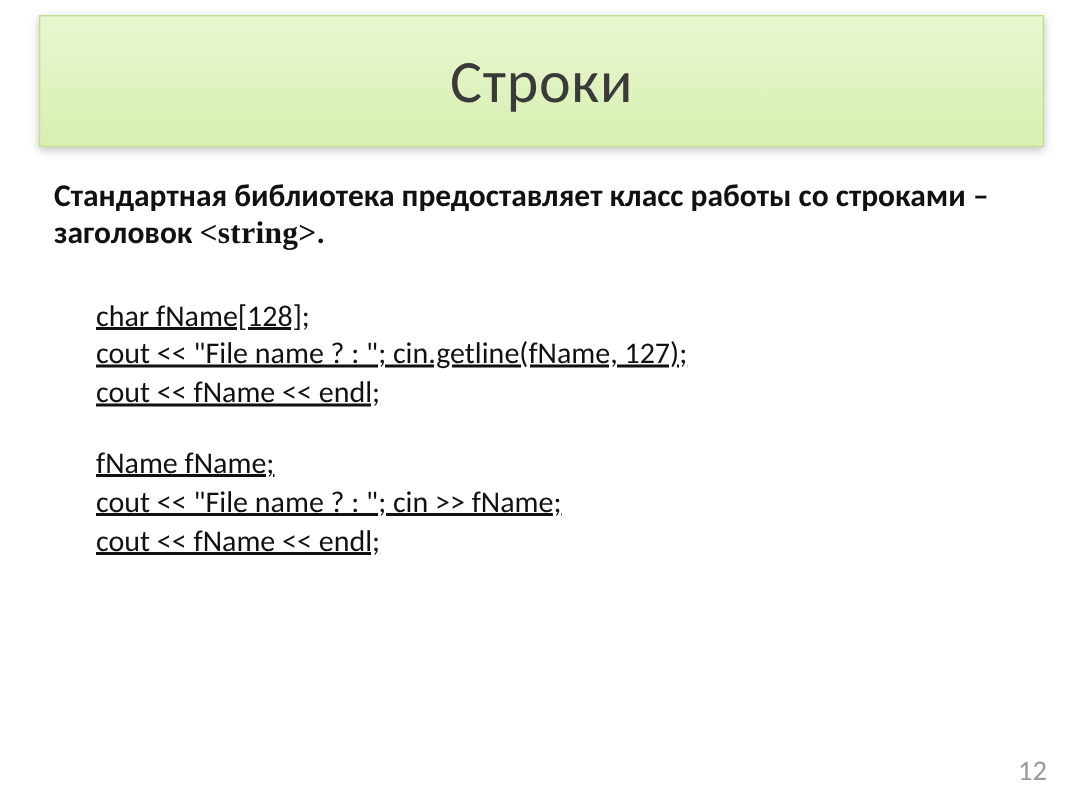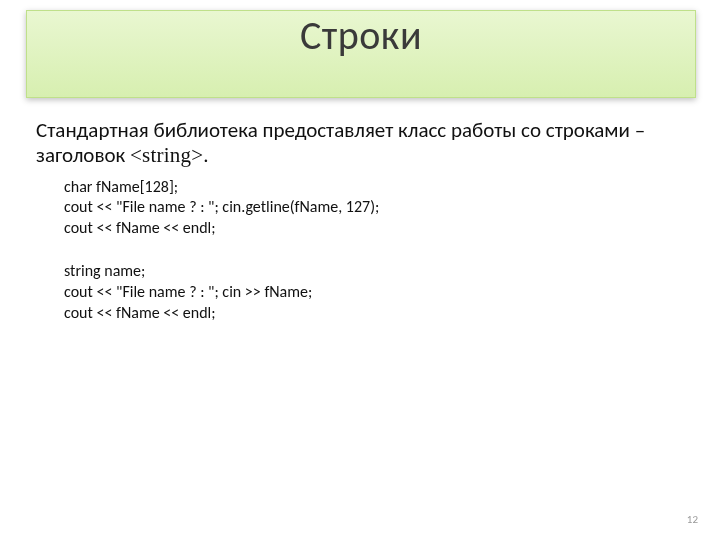--- a/index.html
+++ b/index.html
@@ -20,61 +20,63 @@
   .title-box {
     position: absolute;
     left: 26px;
     top: 10px;
     width: 668px;
     height: 86px;
     background: linear-gradient(#e9f7d1, #d7efb0);
     border: 1px solid #bfe08a;
     box-shadow: 0 2px 6px rgba(0,0,0,0.25);
     display: flex;
-    align-items: flex-start;
+    align-items: center;
     justify-content: center;
   }
   .title-text {
     font-size: 40px;
     color: #3a3a3a;
     letter-spacing: 0.5px;
   }
   .body {
     position: absolute;
     left: 36px;
     top: 118px;
     width: 650px;
     font-size: 21px;
     color: #111;
     line-height: 1.18;
   }
   .intro {
-    margin-bottom: 10px;
+    margin-bottom: 32px;
+    font-weight: bold;
   }
   .intro-header {
     font-family: "Times New Roman", serif;
     letter-spacing: 0.2px;
   }
   .subhead {
     font-style: italic;
     font-weight: bold;
     margin-top: 4px;
   }
   .code-block {
     margin: 2px 0 24px 28px;
-    font-size: 16px;
+    font-size: 20px;
+    text-decoration: underline;
   }
   .code-block .line {
     margin: 2px 0;
   }
   .page-num {
     position: absolute;
     right: 22px;
     bottom: 14px;
-    font-size: 11px;
+    font-size: 19px;
     color: #9a9a9a;
   }
 </style>
 </head>
 <body>
 
 <div class="slide">
 
   <div class="title-box">
     <div class="title-text">Строки</div>
@@ -86,21 +88,21 @@
       <span>Стандартная библиотека предоставляет класс работы со строками – заголовок </span><span class="intro-header">&lt;string&gt;</span><span>.</span>
     </div>
 
     <div class="code-block">
       <div class="line">char fName[128];</div>
       <div class="line">cout &lt;&lt; "File name ? : "; cin.getline(fName, 127);</div>
       <div class="line">cout &lt;&lt; fName &lt;&lt; endl;</div>
     </div>
 
     <div class="code-block" style="margin-bottom:0;">
-      <div class="line">string name;</div>
+      <div class="line">fName fName;</div>
       <div class="line">cout &lt;&lt; "File name ? : "; cin &gt;&gt; fName;</div>
       <div class="line">cout &lt;&lt; fName &lt;&lt; endl;</div>
     </div>
 
   </div>
 
   <div class="page-num">12</div>
 
 </div>
 

